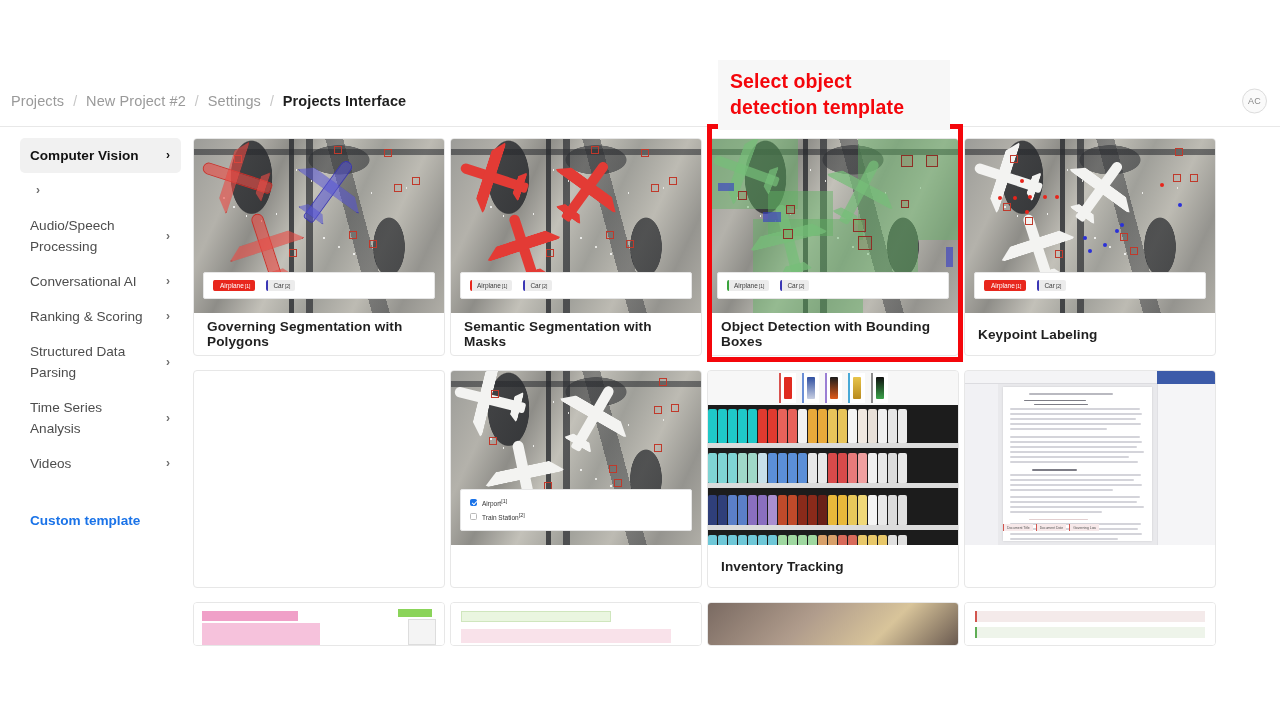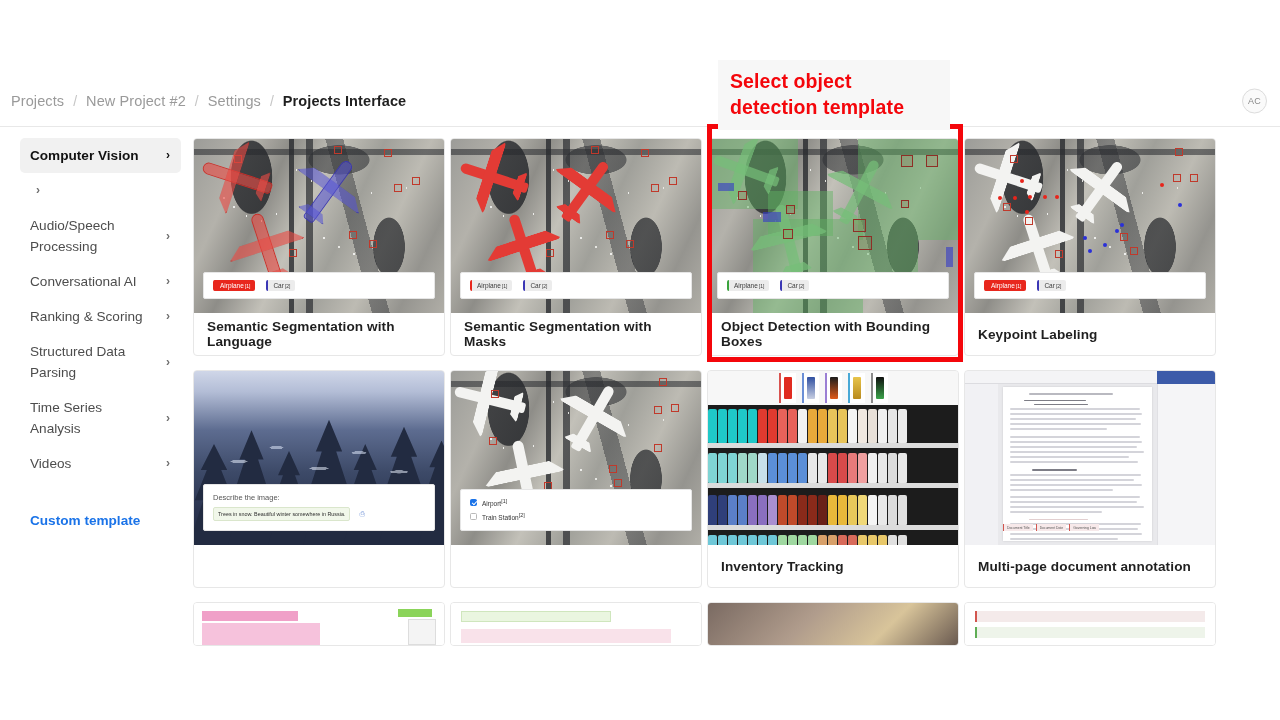--- a/index.html
+++ b/index.html
@@ -368,21 +368,21 @@
         <span class="chip sel-red">
           <span>Airplane</span>
             <sup>[1]</sup>
         </span>
         <span class="chip bd-blue">
           <span>Car</span>
             <sup>[2]</sup>
         </span>
       </div>
     </div>
-    <div class="card-title">Semantic Segmentation with Language</div>
+    <div class="card-title">Governing Segmentation with Polygons</div>
   </article>
 
   <article class="card">
     <div class="card-thumb">
       <div class="aerial"></div>
       <div class="rmark" style="left:56%;top:4%"></div>
       <div class="rmark" style="left:76%;top:6%"></div>
       <div class="rmark" style="left:87%;top:22%"></div>
       <div class="rmark" style="left:80%;top:26%"></div>
       <div class="rmark" style="left:16%;top:9%"></div>
@@ -515,39 +515,20 @@
         <span class="chip bd-blue">
           <span>Car</span>
             <sup>[2]</sup>
         </span>
       </div>
     </div>
     <div class="card-title">Keypoint Labeling</div>
   </article>
 
   <article class="card">
-    <div class="card-thumb">
-      <div class="snow">
-        <div class="tree" style="left:-4%;width:24%;height:62%"></div>
-        <div class="tree" style="left:12%;width:22%;height:70%"></div>
-        <div class="tree" style="left:28%;width:20%;height:58%"></div>
-        <div class="tree" style="left:42%;width:24%;height:76%"></div>
-        <div class="tree" style="left:58%;width:21%;height:62%"></div>
-        <div class="tree" style="left:72%;width:24%;height:72%"></div>
-        <div class="tree" style="left:88%;width:22%;height:64%"></div>
-        <div class="snowdust"></div>
-      </div>
-      <div class="overlay tall">
-        <div class="cap-label">Describe the image:</div>
-        <div class="cap-row">
-          <div class="cap-box">Trees in snow. Beautiful winter somewhere in Russia.</div>
-          <span class="cap-icon">⎙</span>
-        </div>
-      </div>
-    </div>
   </article>
 
   <article class="card">
     <div class="card-thumb">
       <div class="aerial"></div>
       <div class="plane white" style="left:4px;top:20px;transform:rotate(-76deg) scale(.95)">
         <div class="fus"></div>
           <div class="wing"></div>
           <div class="tail"></div>
         </div>
@@ -738,21 +719,20 @@
           <div class="sline" style="width:98%"></div>
             <div class="sline" style="width:80%"></div>
         </div>
         <div class="doc-chips">
           <span class="doc-chip">Document Title</span>
           <span class="doc-chip">Document Date</span>
           <span class="doc-chip">Governing Law</span>
         </div>
       </div>
     </div>
-    <div class="card-title">Multi-page document annotation</div>
   </article>
 
   <article class="card partial">
     <div class="card-thumb" style="background:#fff">
       <div style="position:absolute;left:8px;top:8px;width:96px;height:10px;background:#f0a0c8"></div>
       <div style="position:absolute;left:8px;top:20px;width:118px;height:22px;background:#f6c2dc"></div>
       <div style="position:absolute;right:12px;top:6px;width:34px;height:8px;background:#8bd45a"></div>
       <div style="position:absolute;right:8px;top:16px;width:28px;height:26px;background:#f4f4f4;border:1px solid #ddd"></div>
     </div>
   </article>

